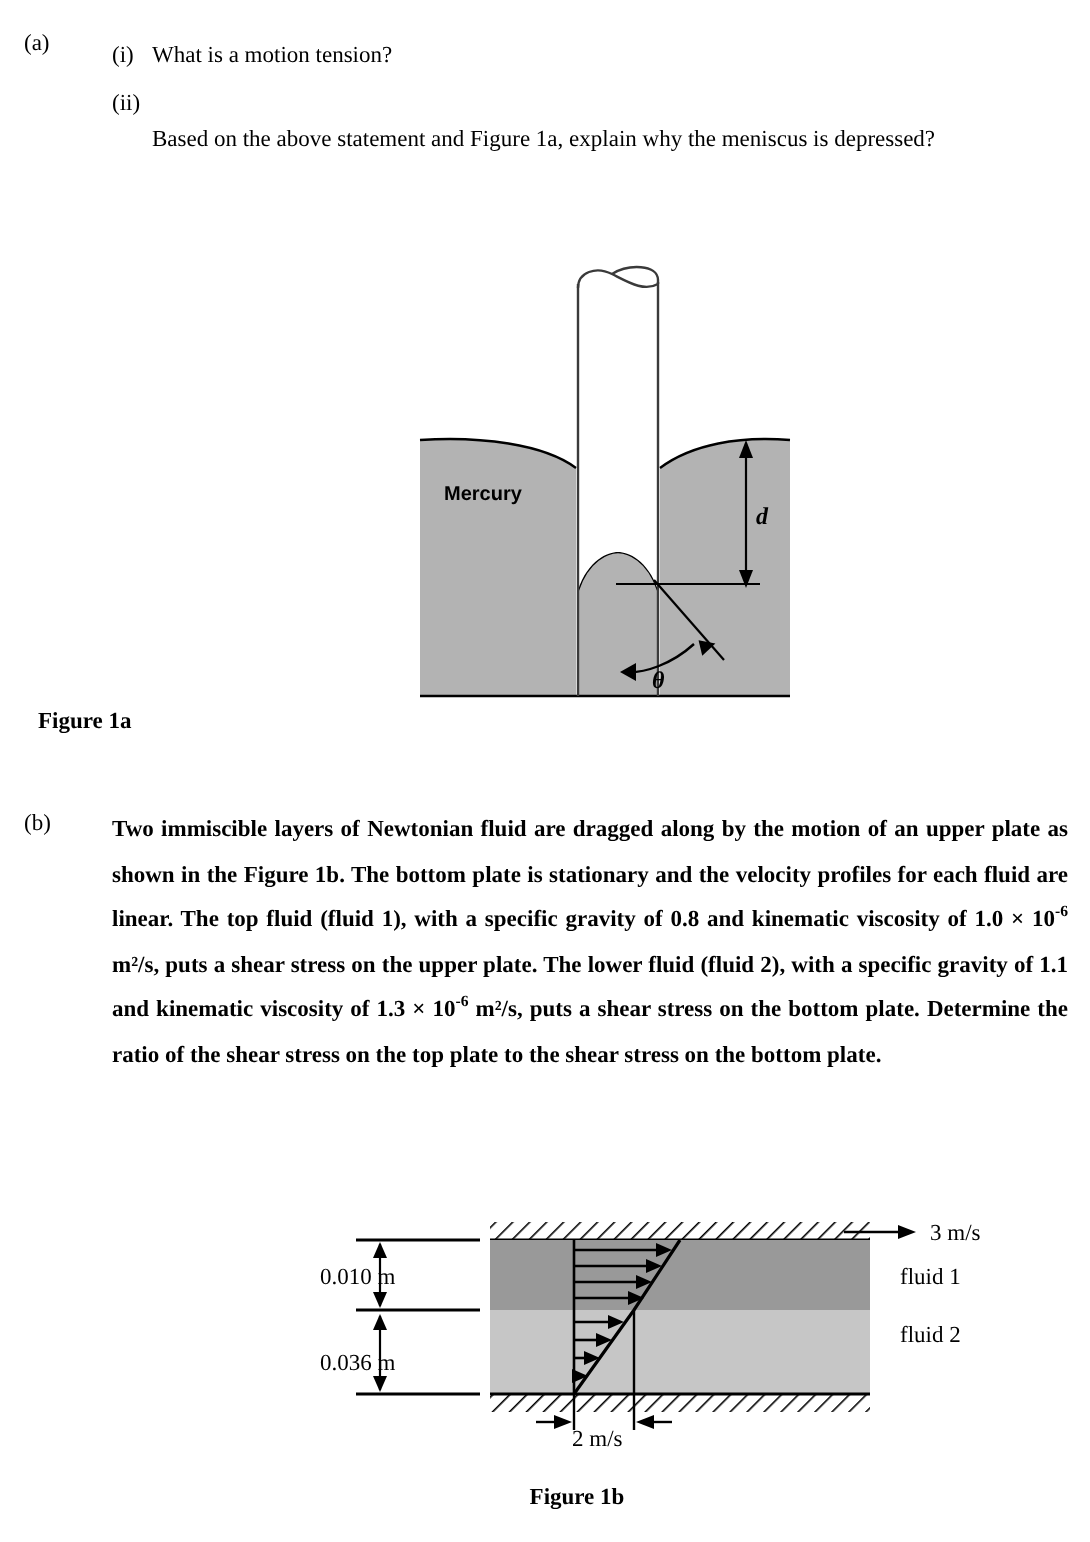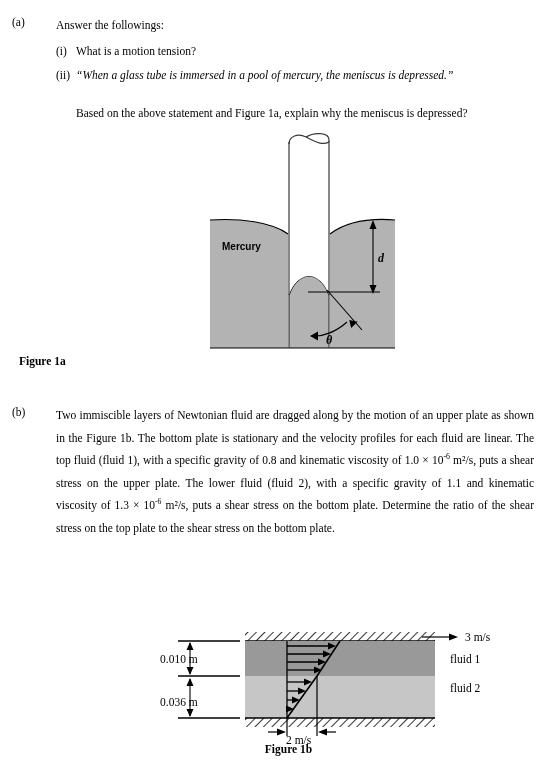--- a/index.html
+++ b/index.html
@@ -72,21 +72,20 @@
     padding-left: 19px;
   }
 
   
   #fig1b-wrap {
     position: absolute;
     left: 160px;
     top: 605px;
     width: 385px;
     height: 125px;
-    margin-top: 21px;
   }
   #fig1b-caption {
     position: absolute;
     left: 16px;
     top: 743px;
     width: 545px;
     text-align: center;
     font-size: 11.5px;
     font-weight: bold;
   }
@@ -108,31 +107,29 @@
     fill: #000;
   }
   sup.exp { font-size: 0.68em; vertical-align: super; line-height: 0; }
 </style>
 </head>
 <body>
 
 <div class="qrow" id="part-a" style="left:12px; top:14px; width:525px;">
   <div class="qlabel">(a)</div>
   <div class="qbody" style="width:470px;">
-    <div>Answer the followings:</div>
 
     <div class="romanrow">
       <div class="roman">(i)</div>
       <div class="romantext">What is a motion tension?</div>
     </div>
 
     <div class="romanrow">
       <div class="roman">(ii)</div>
       <div style="width:450px;">
-        <div class="romantext italic">“When a glass tube is immersed in a pool of mercury, the meniscus is depressed.”</div>
         <div class="romantext just" style="margin-top:18px;">Based on the above statement and Figure 1a, explain why the meniscus is depressed?</div>
       </div>
     </div>
   </div>
 </div>
 
 <div id="fig1a-wrap">
   <svg width="185" height="220" viewBox="0 0 185 220">
     <defs>
       <clipPath id="clipTubeA">
@@ -187,21 +184,21 @@
       <path d="M 100,206 L 108,201.5 L 108,210.5 Z" fill="#000"></path>
       <text class="svgtxt-ital" x="116" y="214">θ</text>
     </g>
   </svg>
 </div>
 
 <div id="fig1a-caption">Figure 1a</div>
 
 <div class="qrow" id="part-b" style="left:12px; top:404px; width:525px;">
   <div class="qlabel">(b)</div>
-  <div class="qbody just" style="width:478px;">
+  <div class="qbody just" style="width:478px;font-weight:bold;">
     <span>Two immiscible layers of Newtonian fluid are dragged along by the motion of an upper plate as shown in the Figure 1b. The bottom plate is stationary and the velocity profiles for each fluid are linear. The top fluid (fluid 1), with a specific gravity of 0.8 and kinematic viscosity of 1.0 × 10</span><sup class="exp">-6</sup><span> m²/s, puts a shear stress on the upper plate. The lower fluid (fluid 2), with a specific gravity of 1.1 and kinematic viscosity of 1.3 × 10</span><sup class="exp">-6</sup><span> m²/s, puts a shear stress on the bottom plate. Determine the ratio of the shear stress on the top plate to the shear stress on the bottom plate.</span>
   </div>
 </div>
 
 <div id="fig1b-wrap">
   <svg width="385" height="128" viewBox="0 0 385 128">
     <defs>
       <pattern id="hatchB" width="6" height="6" patternTransform="rotate(45)" patternUnits="userSpaceOnUse">
         <line x1="0" y1="0" x2="0" y2="6" stroke="#000" stroke-width="1.6"></line>
       </pattern>

